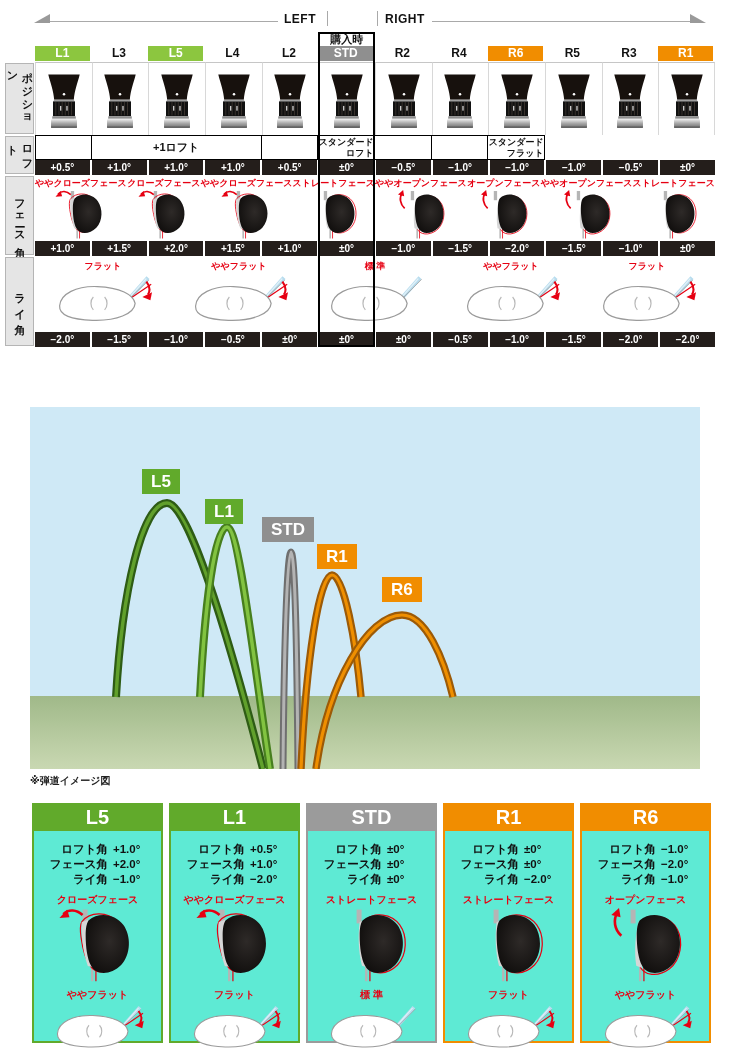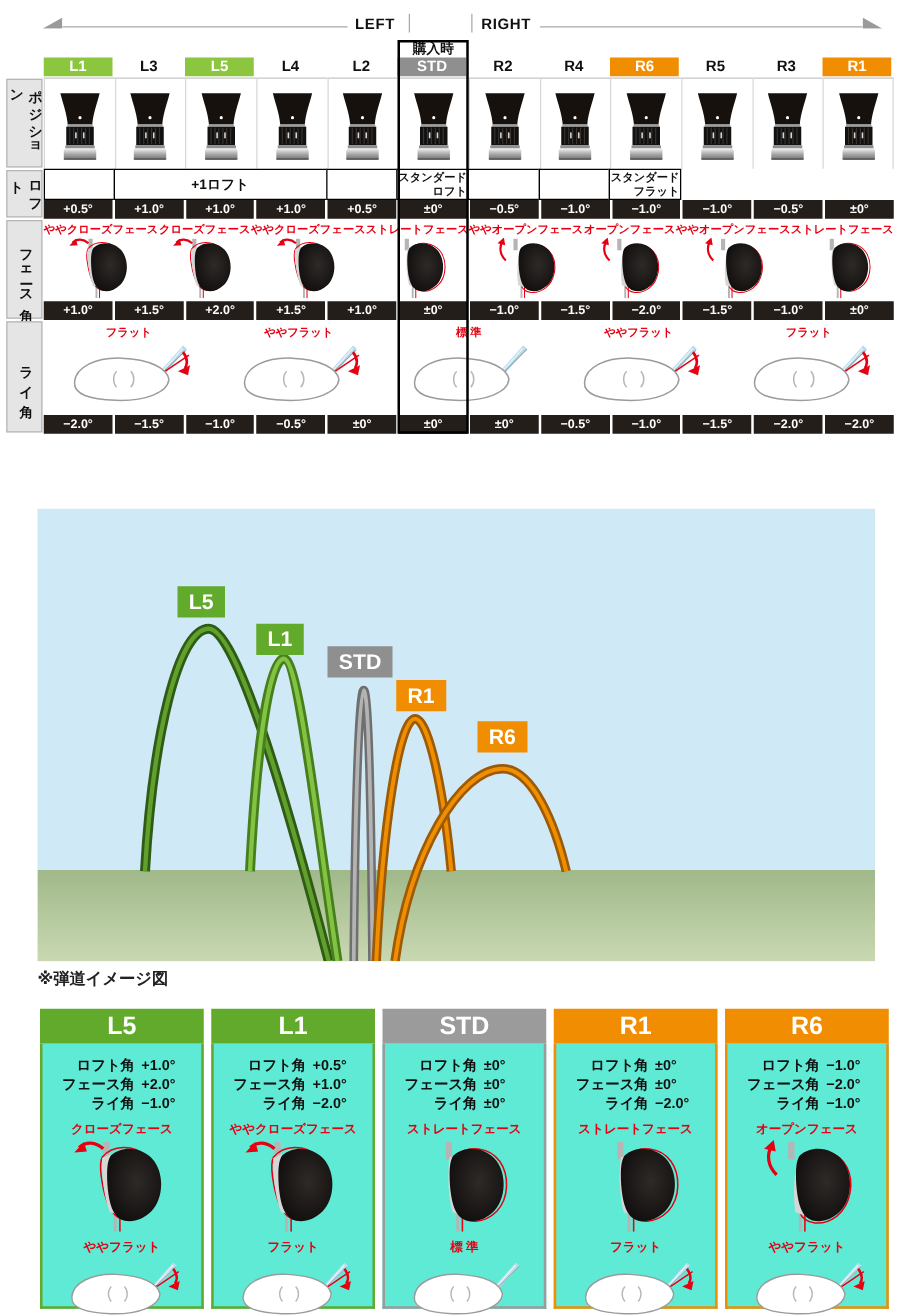--- a/index.html
+++ b/index.html
@@ -62,21 +62,21 @@
   .red-lab{display:block;color:#e60012;font-size:9px;font-weight:bold;white-space:nowrap;height:13px;line-height:13px;}
 
   .std-box{position:absolute;left:313px;top:0;width:57px;height:315px;border:2px solid #000;box-sizing:border-box;pointer-events:none;}
 
   
   .traj{position:relative;width:670px;height:362px;margin:60px 0 0 30px;background:#cfe9f6;overflow:hidden;}
   .ground{position:absolute;left:0;top:289px;width:100%;height:73px;background:linear-gradient(#a0b989,#c9d8b2);}
   .traj svg.arcs{position:absolute;left:0;top:0;width:670px;height:362px;}
   .tl{position:absolute;color:#fff;font-size:17px;font-weight:bold;padding:2px 9px;line-height:21px;}
   .tl-green{background:#61aa2b;} .tl-gray{background:#8f8f8f;} .tl-orange{background:#f18d00;}
-  .traj-note{margin:5px 0 0 30px;font-size:13px;font-weight:bold;color:#222;}
+  .traj-note{margin:5px 0 0 30px;font-size:10px;font-weight:bold;color:#222;}
 
   
   .cards{display:flex;gap:6px;margin:15px 0 0 32px;}
   .card{width:131px;}
   .card-h{height:28px;line-height:28px;text-align:center;color:#fff;font-size:20px;font-weight:bold;}
   .card-b{border:2px solid;border-top:none;background:#5eead4;text-align:center;padding:11px 4px 9px;box-sizing:border-box;height:212px;}
   .card-green .card-h{background:#61aa2b;} .card-green .card-b{border-color:#61aa2b;}
   .card-gray  .card-h{background:#9b9b9b;} .card-gray  .card-b{border-color:#9b9b9b;}
   .card-orange .card-h{background:#f18d00;} .card-orange .card-b{border-color:#f18d00;}
   .crow{display:flex;justify-content:center;gap:5px;font-size:11.5px;font-weight:bold;line-height:15px;}

